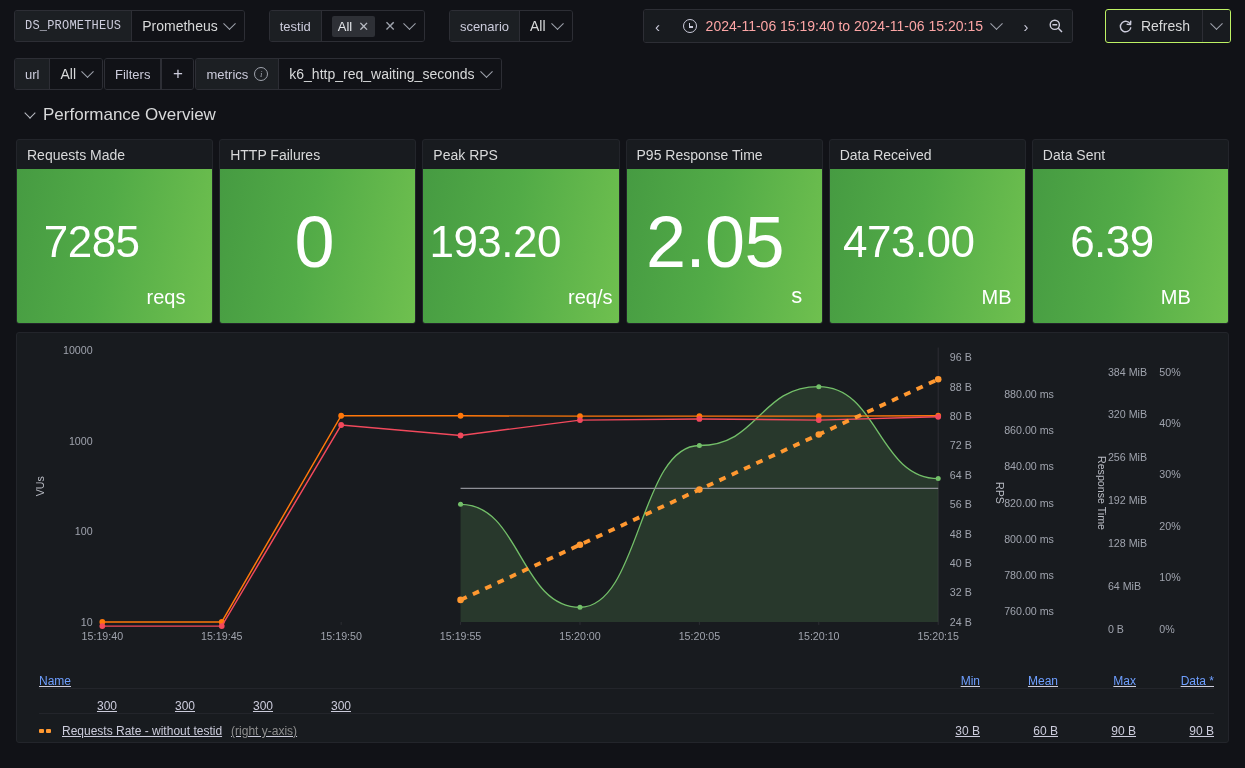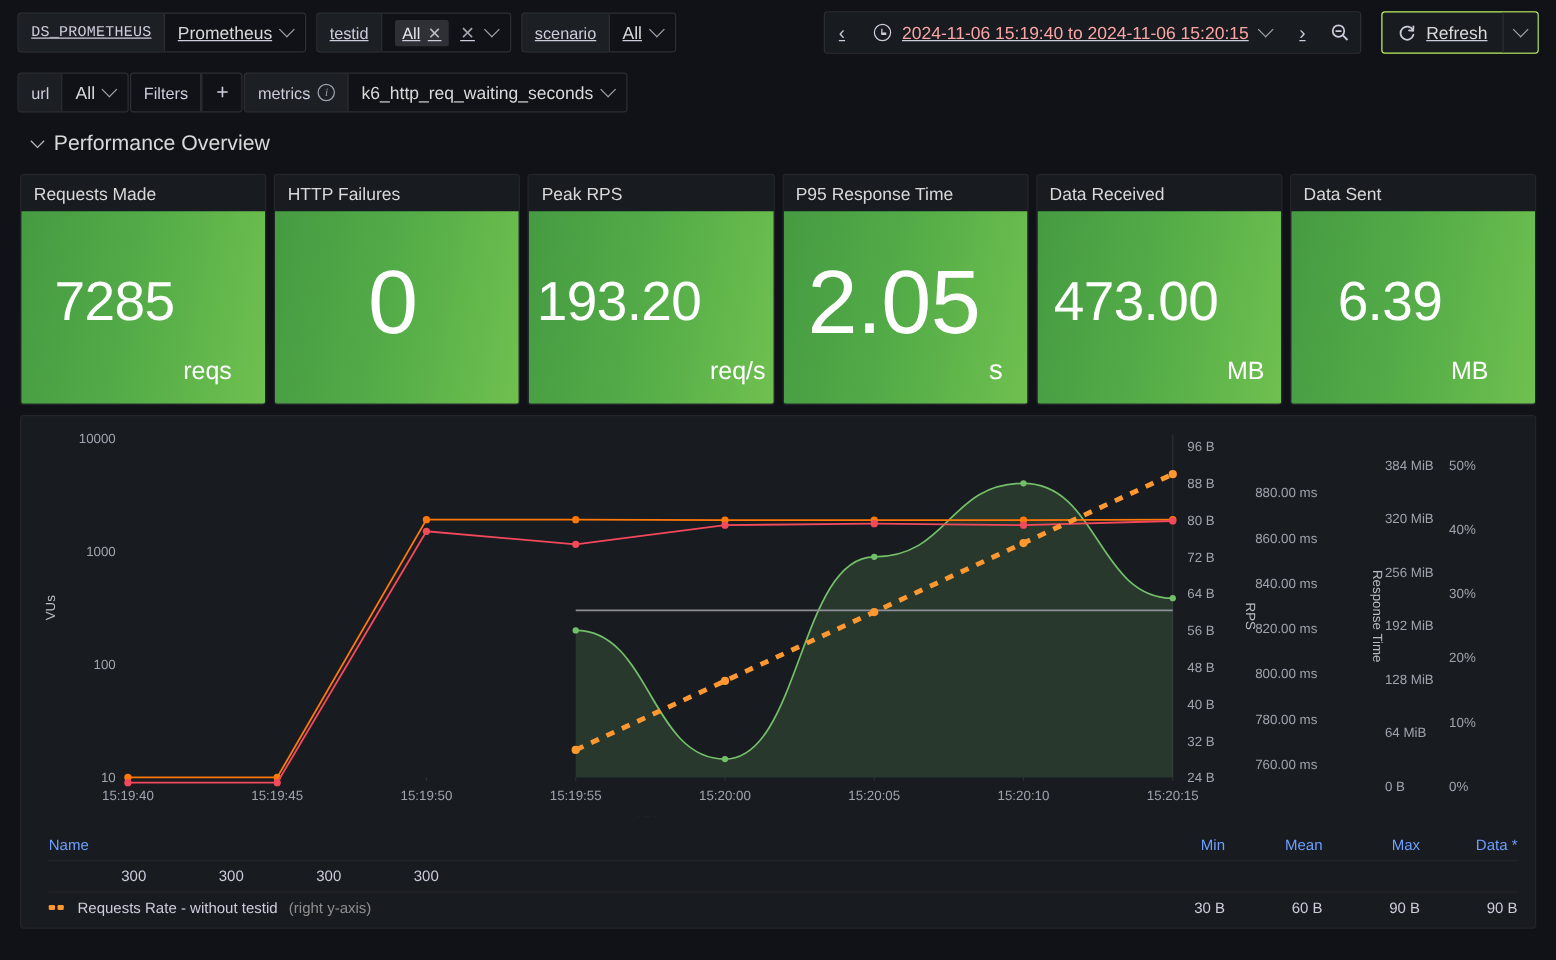--- a/index.html
+++ b/index.html
@@ -9,22 +9,21 @@
     font-family: "Liberation Sans", sans-serif;
     color: #ccccdc;
     overflow: hidden;
   }
 
   
   .topbar {
     display: flex; align-items: center;
     padding: 0 14px;
     height: 52px;
-    gap: 8px;
-    text-decoration: underline;
+    gap: 24px;
   }
   .topbar2 {
     display: flex; align-items: center;
     padding: 0 14px;
     height: 44px;
     gap: 1px;
   }
   .vargroup {
     display: flex; align-items: stretch;
     border: 1px solid #2d2e35;
@@ -170,21 +169,21 @@
   .plotarea{ position:absolute; left:0; top:0; right:0; height:320px; }
   .axlabel{ fill:#9fa3ad; font-size:11px; font-family:"Liberation Sans",sans-serif;}
   .axtitle{ fill:#b9bcc4; font-size:11px; font-family:"Liberation Sans",sans-serif;}
 
   
   .legend{
     position:absolute; left:0; right:0; top:330px; bottom:0;
     padding: 0 14px 0 22px;
     font-size:12px;
   }
-  .legrow{ display:flex; align-items:center; height:25px; border-top:1px solid #23252b;}
+  .legrow{ display:flex; align-items:flex-end; height:25px; border-top:1px solid #23252b;text-decoration:underline;}
   .legrow.head{ border-top:none; }
   .legname{ flex:1; display:flex; align-items:center; gap:9px; white-space:nowrap; }
   .legcell{ width:78px; text-align:right; color:#ccccdc; }
   .leghead{ color:#6e9fff; }
   .swatch{ width:14px;height:4px;border-radius:1px;flex:none;}
   .swatch.dash{ background:none; display:flex; gap:2px;}
   .swatch.dash i{ display:block;width:5px;height:4px;border-radius:1px; }
   .dim{ color:#8e8e8e; }
   .legtext{ color:#ccccdc; }
 </style>

